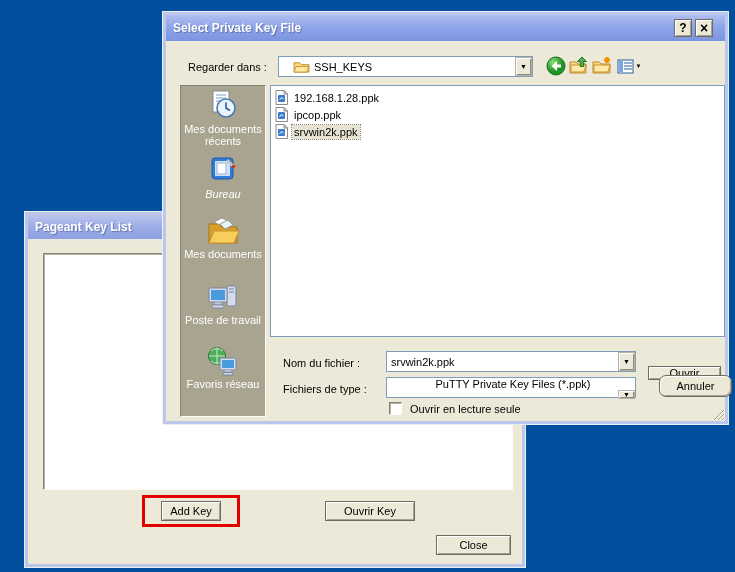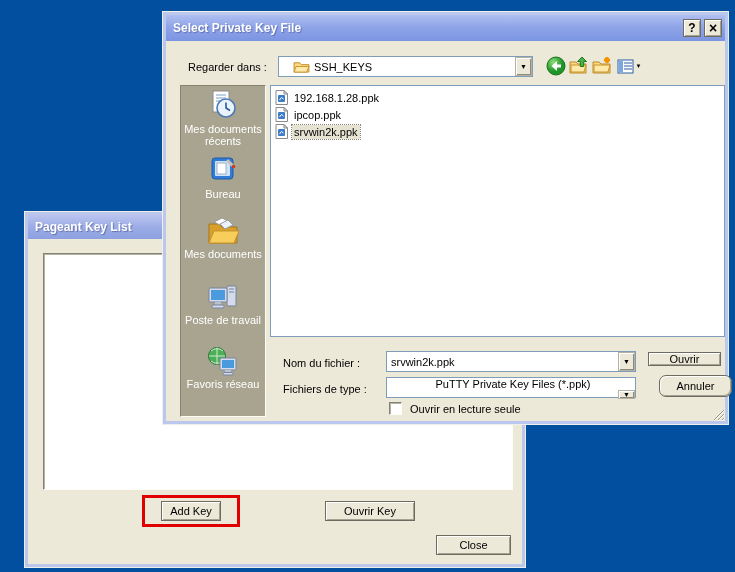--- a/index.html
+++ b/index.html
@@ -9,21 +9,21 @@
   
   .window {
     position:absolute;
     background:#ECE9D8;
     border:3px solid #BCC7EE;
     box-shadow:0 0 0 1px #EFEFEA;
   }
   .titlebar {
     height:26px;
     display:flex; align-items:center;
-    padding:0 3px 0 7px;
+    padding:0 12px 0 7px;
     background:linear-gradient(180deg,#B0BFF1 0%, #8FA5E8 45%, #7C95E2 100%);
     color:#fff; font-weight:bold; font-size:12px;
     text-shadow:1px 1px 1px rgba(40,50,110,.45);
   }
   .titlebar.inactive { height:24px; background:linear-gradient(180deg,#BAC4EE 0%, #9CACE6 50%, #8CA0E0 100%); }
   .tb-btn {
     width:18px; height:18px; margin-left:3px;
     background:#ECE9D8; border:1px solid #6E6C61;
     box-shadow:inset 1px 1px 0 #fff, inset -1px -1px 0 #A5A294;
     color:#000; font-weight:bold; font-size:12px;
@@ -87,33 +87,33 @@
   #places-bar {
     position:absolute; left:11px; top:41px; width:86px; height:332px;
     background:#A8A490;
     border:1px solid; border-color:#848272 #FDFDF8 #FDFDF8 #848272;
   }
   .place {
     position:absolute; left:0; width:100%;
     display:flex; flex-direction:column; align-items:center; gap:2px;
     color:#fff; text-align:center; line-height:12px; cursor:default;
   }
-  #place-0 { top:3px; } #place-1 { top:68px; } #place-2 { top:130px; }
+  #place-0 { top:3px; } #place-1 { top:68px;font-style:italic; } #place-2 { top:130px; }
   #place-3 { top:196px; } #place-4 { top:260px; }
 
   #file-list { position:absolute; left:101px; top:41px; width:455px; height:252px; padding:3px 2px; display:block; }
   .file-row { height:17px; display:flex; align-items:center; gap:4px; padding-left:2px; }
   .file-row .fname { padding:1px 2px; }
   .file-row.selected .fname { background:#E7E3D3; outline:1px dotted #8A8778; }
 
   #fname-label { left:114px; top:313px; }
   #ftype-label { left:114px; top:339px; }
   #fname-combo { left:217px; top:307px; width:250px; height:21px; padding-left:4px; }
   #ftype-combo { left:217px; top:333px; width:250px; height:21px; padding-left:4px;flex-direction:column; }
-  #btn-open  { left:479px; top:308px; width:73px; height:14px; }
+  #btn-open  { left:479px; top:322px; width:73px; height:14px; }
   #btn-cancel { left:490px; top:331px; width:73px; height:22px;border-radius:7px; }
 
   #readonly-box {
     position:absolute; left:220px; top:358px; width:13px; height:13px;
     background:#fff; border:1px solid; border-color:#848272 #FDFDF8 #FDFDF8 #848272;
     box-shadow:inset 1px 1px 0 #B6B3A4;
   }
   #readonly-label { left:241px; top:359px; }
 
   #resize-grip { position:absolute; left:543px; top:364px; width:14px; height:14px; cursor:nwse-resize; }

